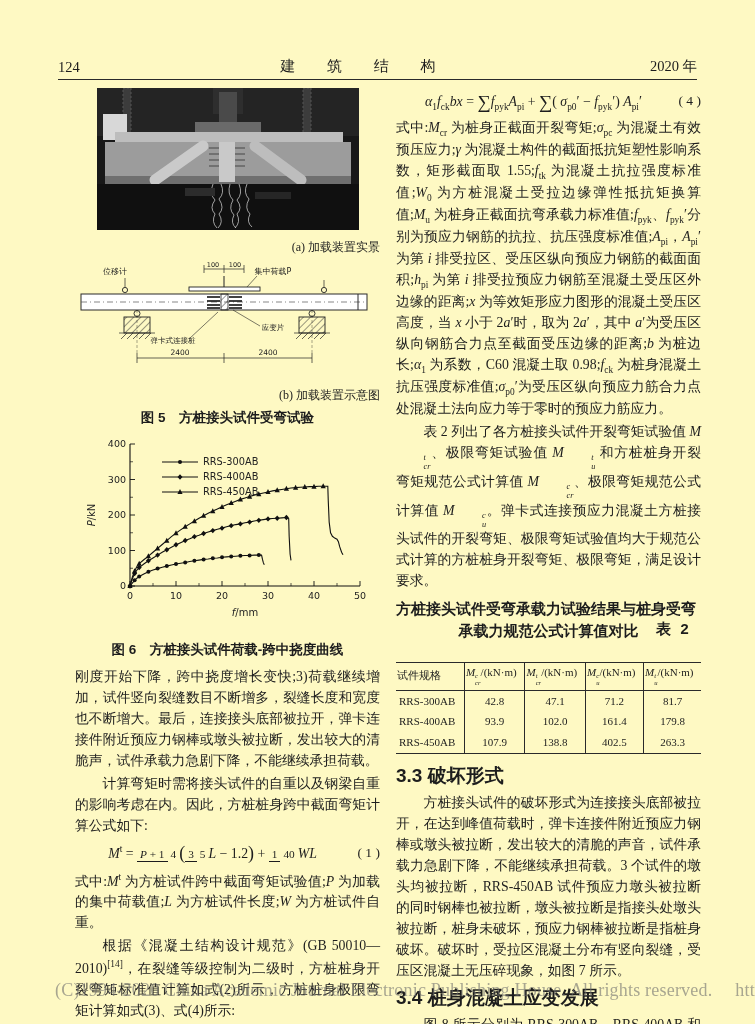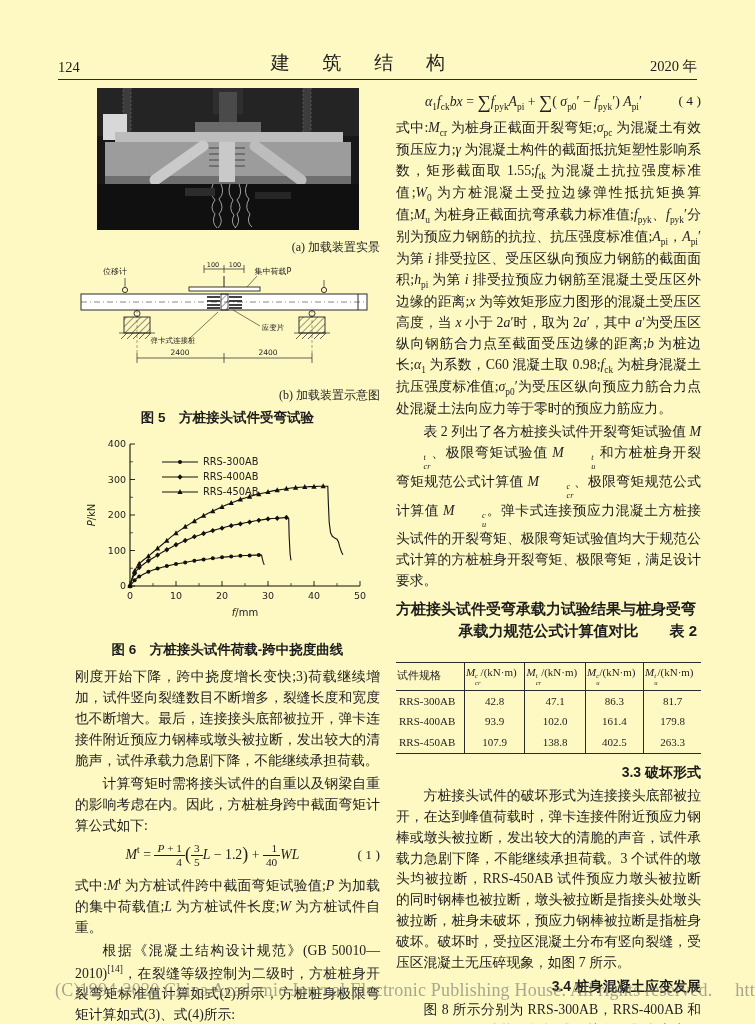--- a/index.html
+++ b/index.html
@@ -2,58 +2,58 @@
 <html><head>
 <meta charset="utf-8">
 <style>
   html,body{margin:0;padding:0;background:#ffffff;}
   .page{position:relative;width:755px;height:1024px;background:#fef9c3;overflow:hidden;
         font-family:"Liberation Serif","DejaVu Serif",serif;color:#1d1d1d;}
   
   .hdr{position:absolute;left:58px;right:58px;top:50px;height:26px;
        border-bottom:1.3px solid #2a2a2a;display:flex;align-items:flex-end;
        justify-content:space-between;font-size:14.5px;padding-bottom:3px;}
-  .hdr .jtitle{letter-spacing:14px;font-size:19px;}
+  .hdr .jtitle{letter-spacing:14px;font-size:15px;}
   
   .cols{position:absolute;left:75px;top:88px;width:626px;display:flex;gap:16px;}
   .col{width:305px;font-size:13.8px;line-height:1.52;text-align:justify;}
   .col p{margin:0 0 2px 0;}
   .indent{text-indent:2em;}
   
   .figwrap{text-align:center;}
   .subcap{font-size:12px;text-align:right;margin:1px 0 4px 0;}
   .figcap{font-family:"Liberation Sans","DejaVu Sans",sans-serif;font-weight:bold;
           font-size:13.5px;text-align:center;margin:3px 0 7px 0;}
   
   .eq{display:flex;align-items:center;margin:5px 0 5px 0;line-height:1.25;}
   .eq .ebody{flex:1;text-align:center;font-size:13.8px;}
   .eq .eno{width:30px;text-align:right;font-size:13.5px;}
-  .frac{display:inline-flex;flex-direction:column;vertical-align:middle;
-        text-align:right;font-size:0.82em;line-height:1.15;}
+  .frac{display:inline-flex;flex-direction:row;vertical-align:middle;
+        text-align:center;font-size:0.82em;line-height:1.15;}
   .frac>span:first-child{border-bottom:1px solid currentColor;padding:0 3px;}
   .frac>span:last-child{padding:0 3px;}
   .big{font-size:1.3em;vertical-align:-0.08em;}
   .sum{font-size:1.35em;vertical-align:-0.12em;}
   .ss{display:inline-flex;flex-direction:column;vertical-align:-0.4em;
       font-size:0.6em;line-height:1.05;font-style:italic;}
   sub,sup{font-size:0.68em;}
   
   .tblTitle{font-family:"Liberation Sans","DejaVu Sans",sans-serif;font-weight:bold;
             font-size:15px;text-align:left;line-height:1.45;margin:6px 0 20px 0;}
   .tblTitle .t2row{display:flex;align-items:baseline;justify-content:center;position:relative;}
-  .tblTitle .tlabel{position:absolute;right:4px;font-weight:bold;}
+  .tblTitle .tlabel{position:absolute;right:12px;font-weight:bold;font-family:Liberation Mono, monospace;}
   table.datatbl{width:100%;border-collapse:collapse;font-size:11px;line-height:1.25;
                 border-top:1.4px solid #2a2a2a;border-bottom:1.4px solid #2a2a2a;margin-bottom:8px;}
   table.datatbl th{border-bottom:0.9px solid #2a2a2a;font-weight:normal;padding:3px 1px;}
   table.datatbl td{padding:3.5px 1px;text-align:center;}
   table.datatbl th + th, table.datatbl td + td{border-left:0.8px solid #2a2a2a;}
   table.datatbl td:first-child{text-align:left;padding-left:3px;}
   
   .sechead{font-family:"Liberation Sans","DejaVu Sans",sans-serif;font-weight:bold;
-           font-size:14px;margin:2px 0 2px 0;text-align:right;}
+           font-size:19px;margin:2px 0 2px 0;text-align:left;}
   
   .wm{position:absolute;left:55px;right:40px;bottom:22px;font-size:18px;
       color:rgba(110,110,110,0.6);white-space:nowrap;letter-spacing:0.2px;
       font-family:"Liberation Serif","DejaVu Serif",serif;pointer-events:none;}
   svg text{font-family:"DejaVu Sans","Liberation Sans",sans-serif;fill:#222;}
 </style>
 </head>
 <body>
 
 <div class="page">
@@ -379,21 +379,21 @@
                   <span>t</span>
                   <span>u</span>
                 </span>/(kN·m)</th>
             </tr>
           </thead>
         <tbody>
             <tr>
               <td>RRS-300AB</td>
               <td>42.8</td>
               <td>47.1</td>
-              <td>86.3</td>
+              <td>71.2</td>
               <td>81.7</td>
             </tr>
             <tr>
               <td>RRS-400AB</td>
               <td>93.9</td>
               <td>102.0</td>
               <td>161.4</td>
               <td>179.8</td>
             </tr>
             <tr>

